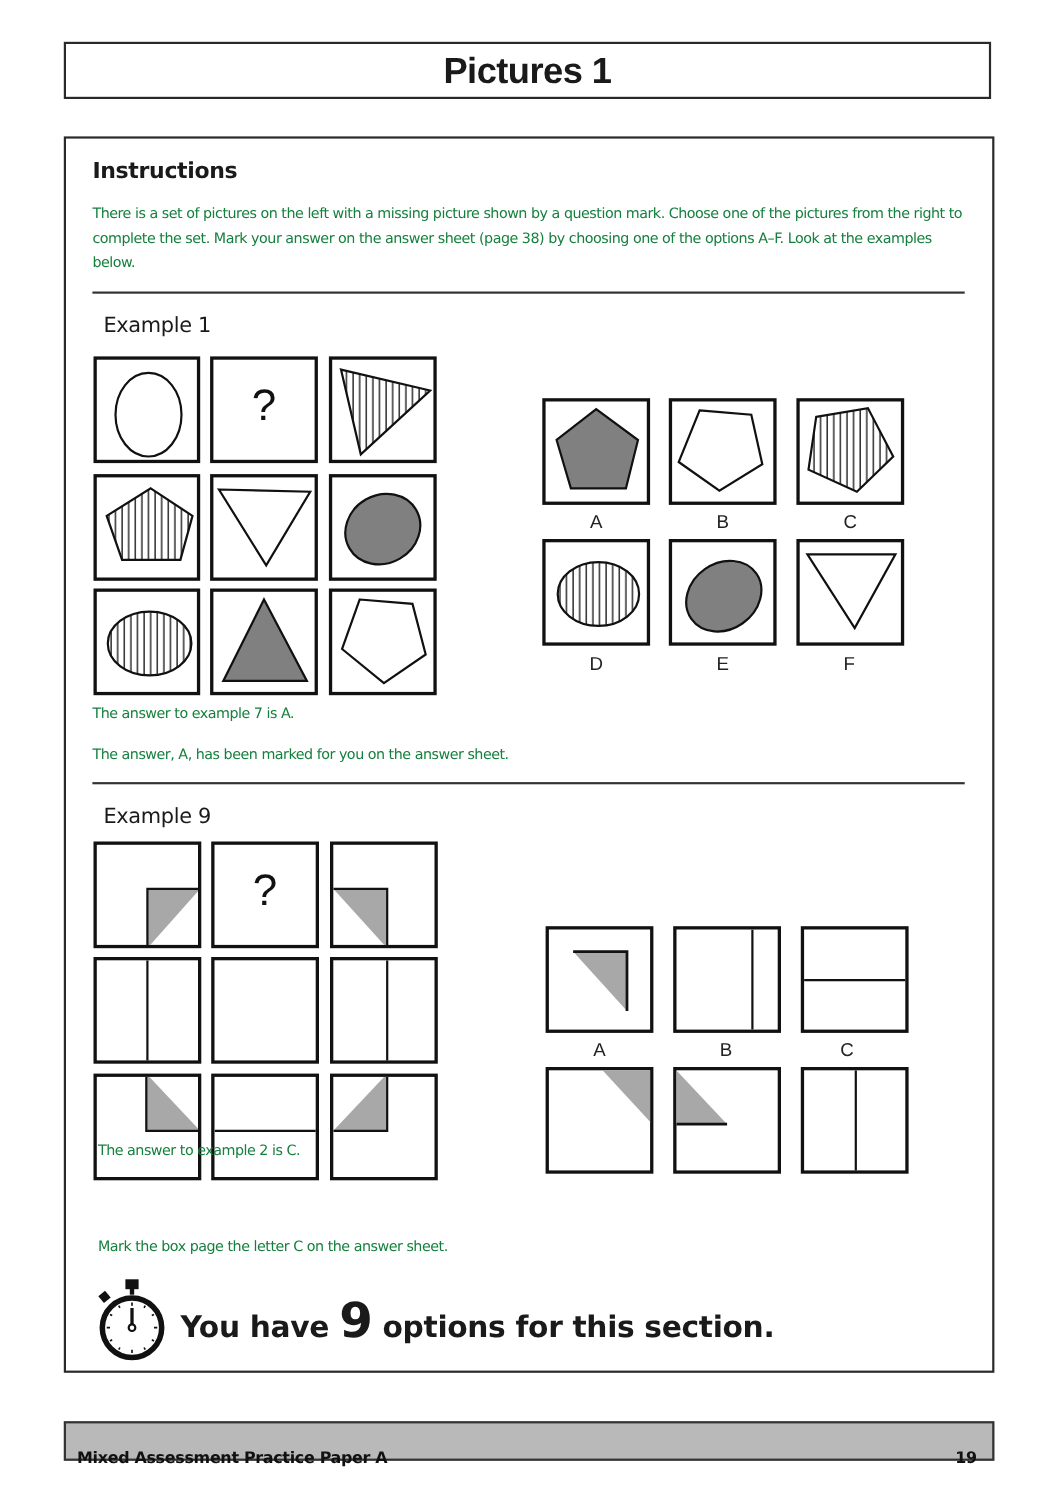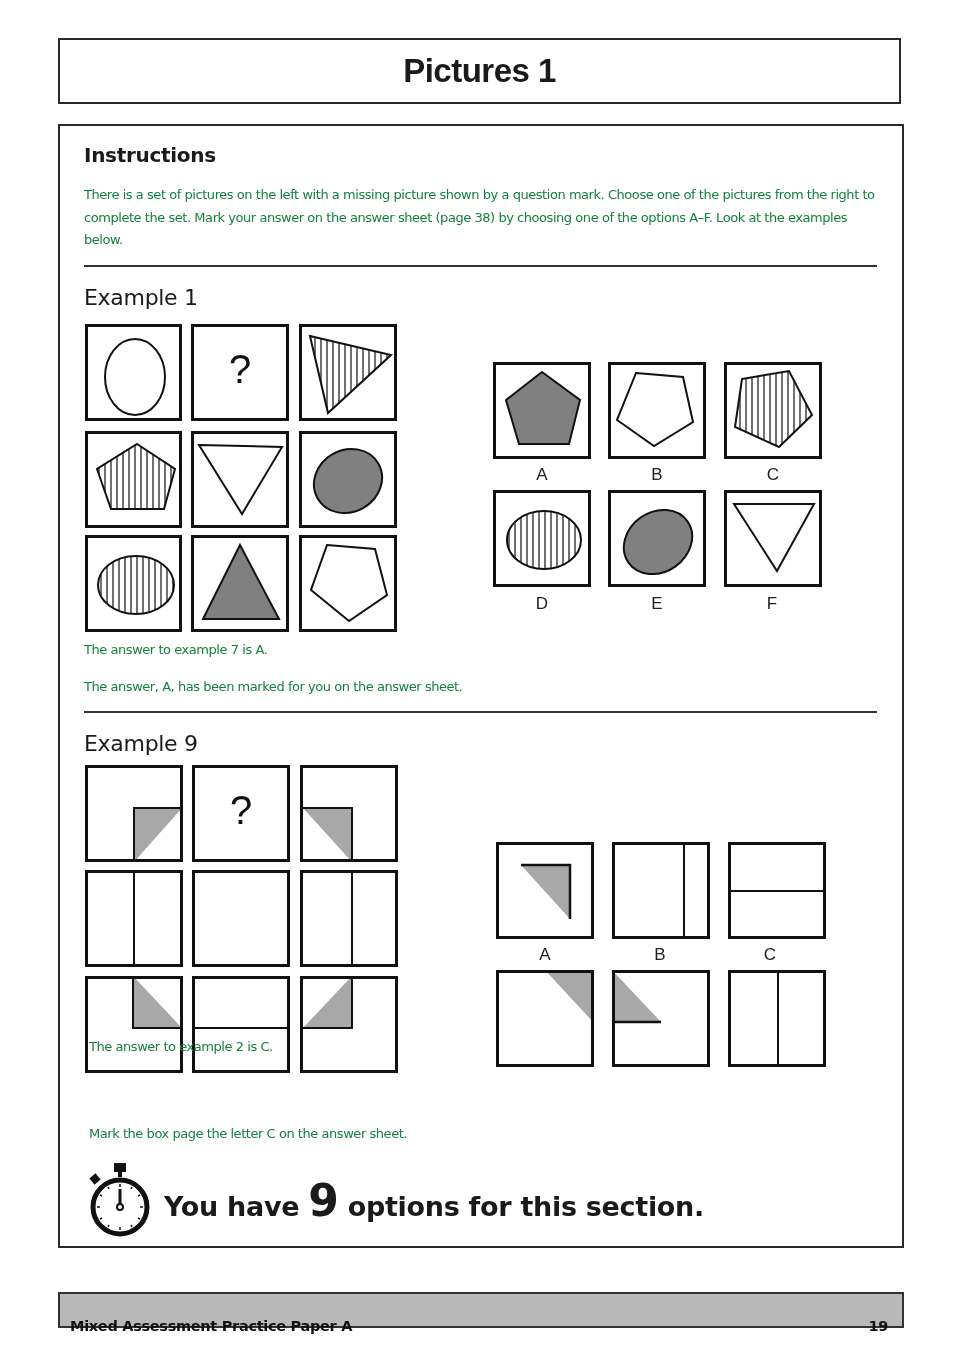--- a/index.html
+++ b/index.html
@@ -1,27 +1,27 @@
 <!DOCTYPE html>
 <html><head>
 <meta charset="utf-8">
 <style>
   html, body { margin: 0; padding: 0; background: #ffffff; }
   body { width: 961px; height: 1360px; position: relative; overflow: hidden;
          font-family: "DejaVu Sans", sans-serif; color: #1a1a1a; }
   .abs { position: absolute; }
-  .title-box { left: 58px; top: 38px; width: 843px; height: 66px; border: 2px solid #2a2a2a;
+  .title-box { left: 58px; top: 38px; width: 843px; height: 52px; border: 2px solid #2a2a2a;
                box-sizing: border-box; display: flex; align-items: center; justify-content: center; }
   .title-box h1 { margin: 0; font-family: "Liberation Sans", sans-serif; font-weight: bold;
                   font-size: 33px; color: #1a1a1a; letter-spacing: -0.5px; }
   .main-box { left: 58px; top: 124px; width: 846px; height: 1124px; border: 2px solid #2a2a2a;
               box-sizing: border-box; }
   .h2 { font-family: "DejaVu Sans", sans-serif; font-weight: bold; font-size: 20px; color: #1a1a1a;
         letter-spacing: -0.3px; }
-  .h3 { font-family: "DejaVu Sans", sans-serif; font-size: 22px; color: #1a1a1a; letter-spacing: -0.3px; }
+  .h3 { font-family: "DejaVu Sans", sans-serif; font-size: 19px; color: #1a1a1a; letter-spacing: -0.3px; margin-left: 10px; }
   .para { font-family: "DejaVu Sans", sans-serif; font-size: 13px; line-height: 22.5px; color: #15803d;
           letter-spacing: -0.45px; }
   .hr { height: 2px; background: #333; }
   .cell { position: absolute; border: 3px solid #111; box-sizing: border-box; background: #fff; }
   .cell svg { width: 100%; height: 100%; display: block; }
   .qmark { font-family: "Liberation Sans", sans-serif; font-size: 40px; color: #111;
            position: absolute; left: 0; right: 0; top: 20px; text-align: center; }
   .optlabel { position: absolute; font-family: "Liberation Sans", sans-serif; font-size: 17px;
               color: #222; width: 20px; text-align: center; }
   .timer-text { font-family: "DejaVu Sans", sans-serif; font-weight: bold; font-size: 27px; color: #1a1a1a;

